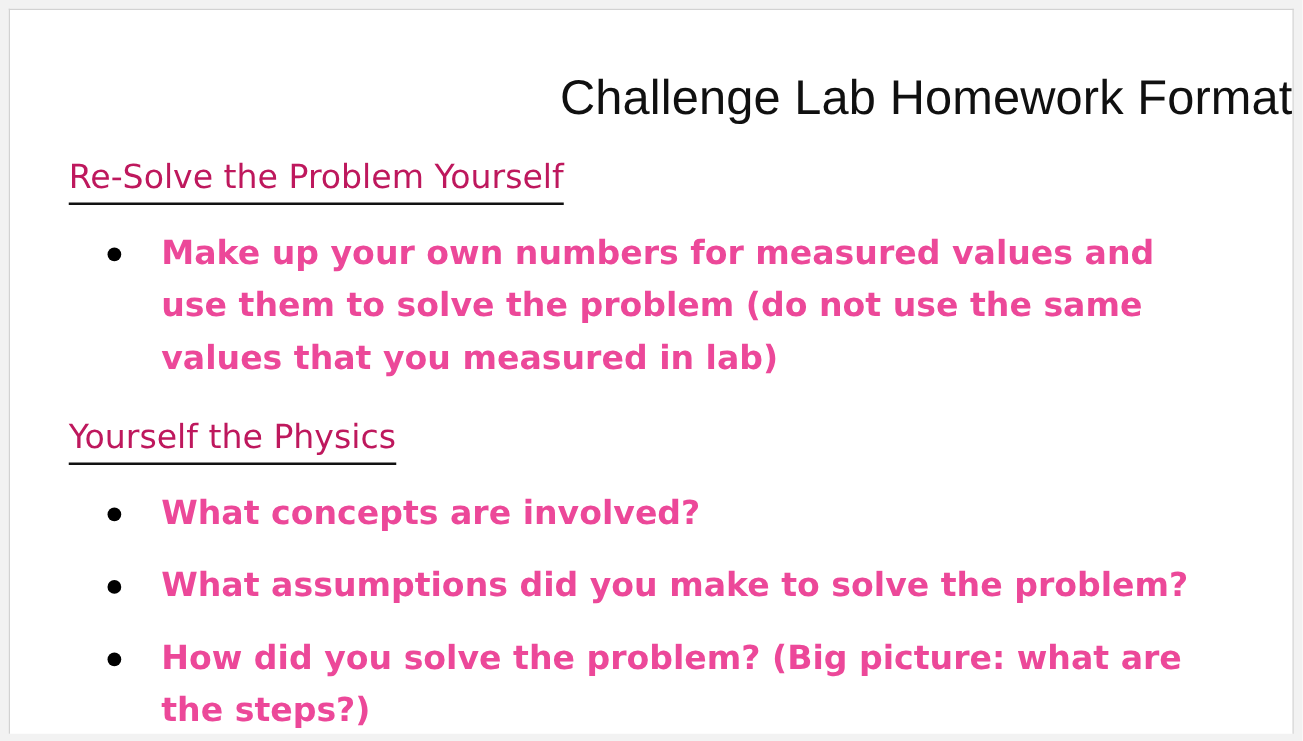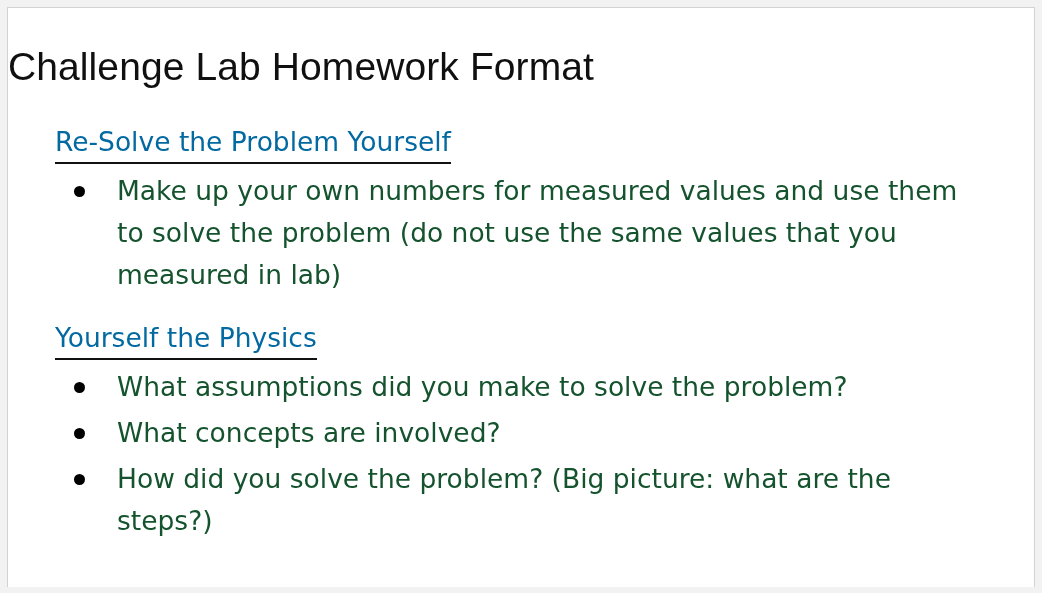--- a/index.html
+++ b/index.html
@@ -34,23 +34,23 @@
     background: #ffffff;
     border: 1px solid #d2d2d2;
     border-bottom: none;
     box-sizing: border-box;
     overflow: hidden;
   }
 
   .slide-title {
     position: absolute;
     left: 0;
-    top: 36px;
+    top: 48px;
     width: 1026px;
-    text-align: left;
+    text-align: right;
     font-family: "Liberation Sans", sans-serif;
     font-size: 39px;
     font-weight: 400;
     line-height: 46px;
     color: #101010;
     letter-spacing: 0.1px;
     white-space: nowrap;
   }
 
   .slide-body {
@@ -64,40 +64,41 @@
     color: #0d0d0d;
   }
 
   .section { }
   .section + .section { margin-top: 21px; }
 
   .section-heading {
     display: inline-block;
     font-size: 26.5px;
     line-height: 40px;
-    color: #0369a1;
+    color: #be185d;
     border-bottom: 2px solid #111111;
     padding-bottom: 0px;
     margin-bottom: 2px;
     white-space: nowrap;
   }
 
   ul.bullets {
     list-style: none;
     margin: 0;
     padding: 0;
   }
 
   ul.bullets > li {
     position: relative;
     padding-left: 58px;
-    margin: 4px;
+    margin: 16px;
     font-size: 26.5px;
     line-height: 42px;
-    color: #14532d;
+    color: #ec4899;
+    font-weight: bold;
   }
 
   ul.bullets > li .bullet-dot {
     position: absolute;
     left: 15px;
     top: 16px;
     width: 11px;
     height: 11px;
     border-radius: 50%;
     background: #000000;
@@ -123,25 +124,25 @@
             <span class="bullet-text">Make up your own numbers for measured values and use them to solve the problem (do not use the same values that you measured in lab)</span>
           </li>
         </ul>
       </div>
 
       <div class="section">
         <div class="section-heading">Yourself the Physics</div>
         <ul class="bullets">
           <li>
             <span class="bullet-dot"></span>
-            <span class="bullet-text">What assumptions did you make to solve the problem?</span>
+            <span class="bullet-text">What concepts are involved?</span>
           </li>
           <li>
             <span class="bullet-dot"></span>
-            <span class="bullet-text">What concepts are involved?</span>
+            <span class="bullet-text">What assumptions did you make to solve the problem?</span>
           </li>
           <li>
             <span class="bullet-dot"></span>
             <span class="bullet-text">How did you solve the problem? (Big picture: what are the steps?)</span>
           </li>
         </ul>
       </div>
 
     </div>
   </div>

